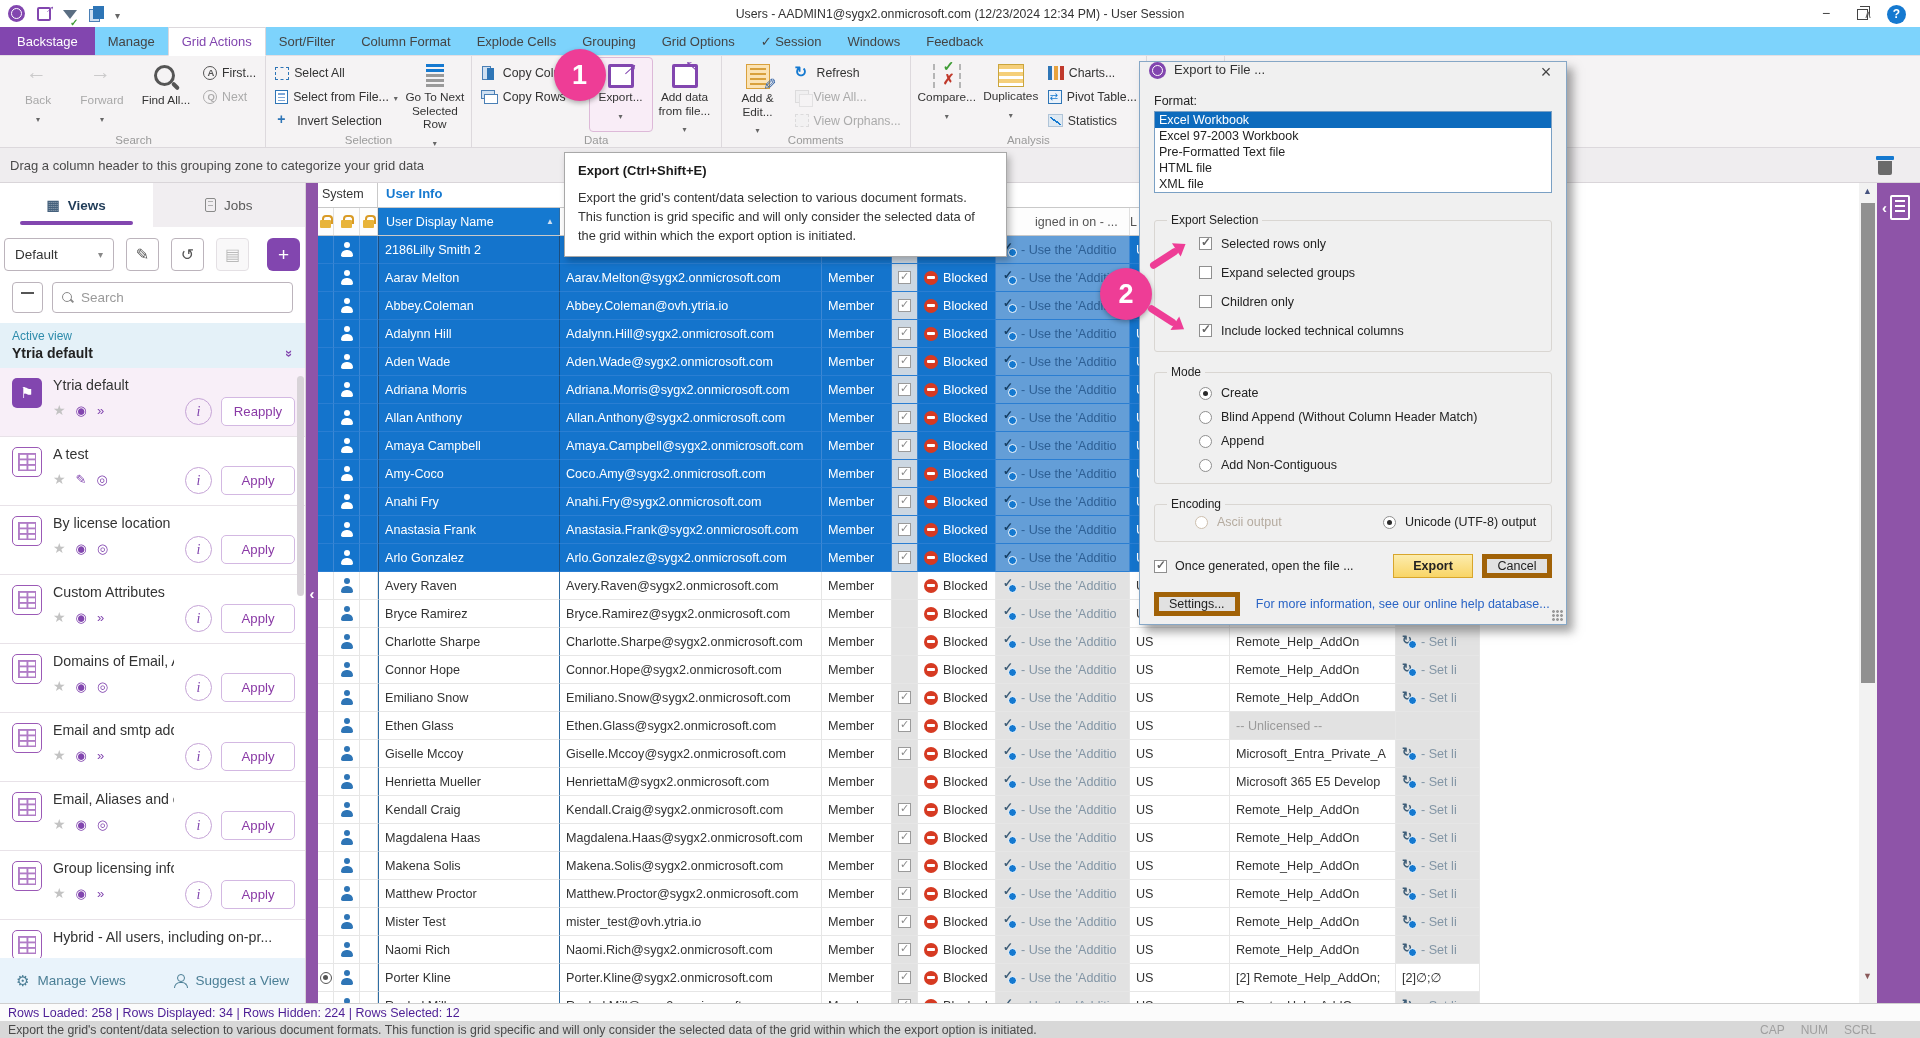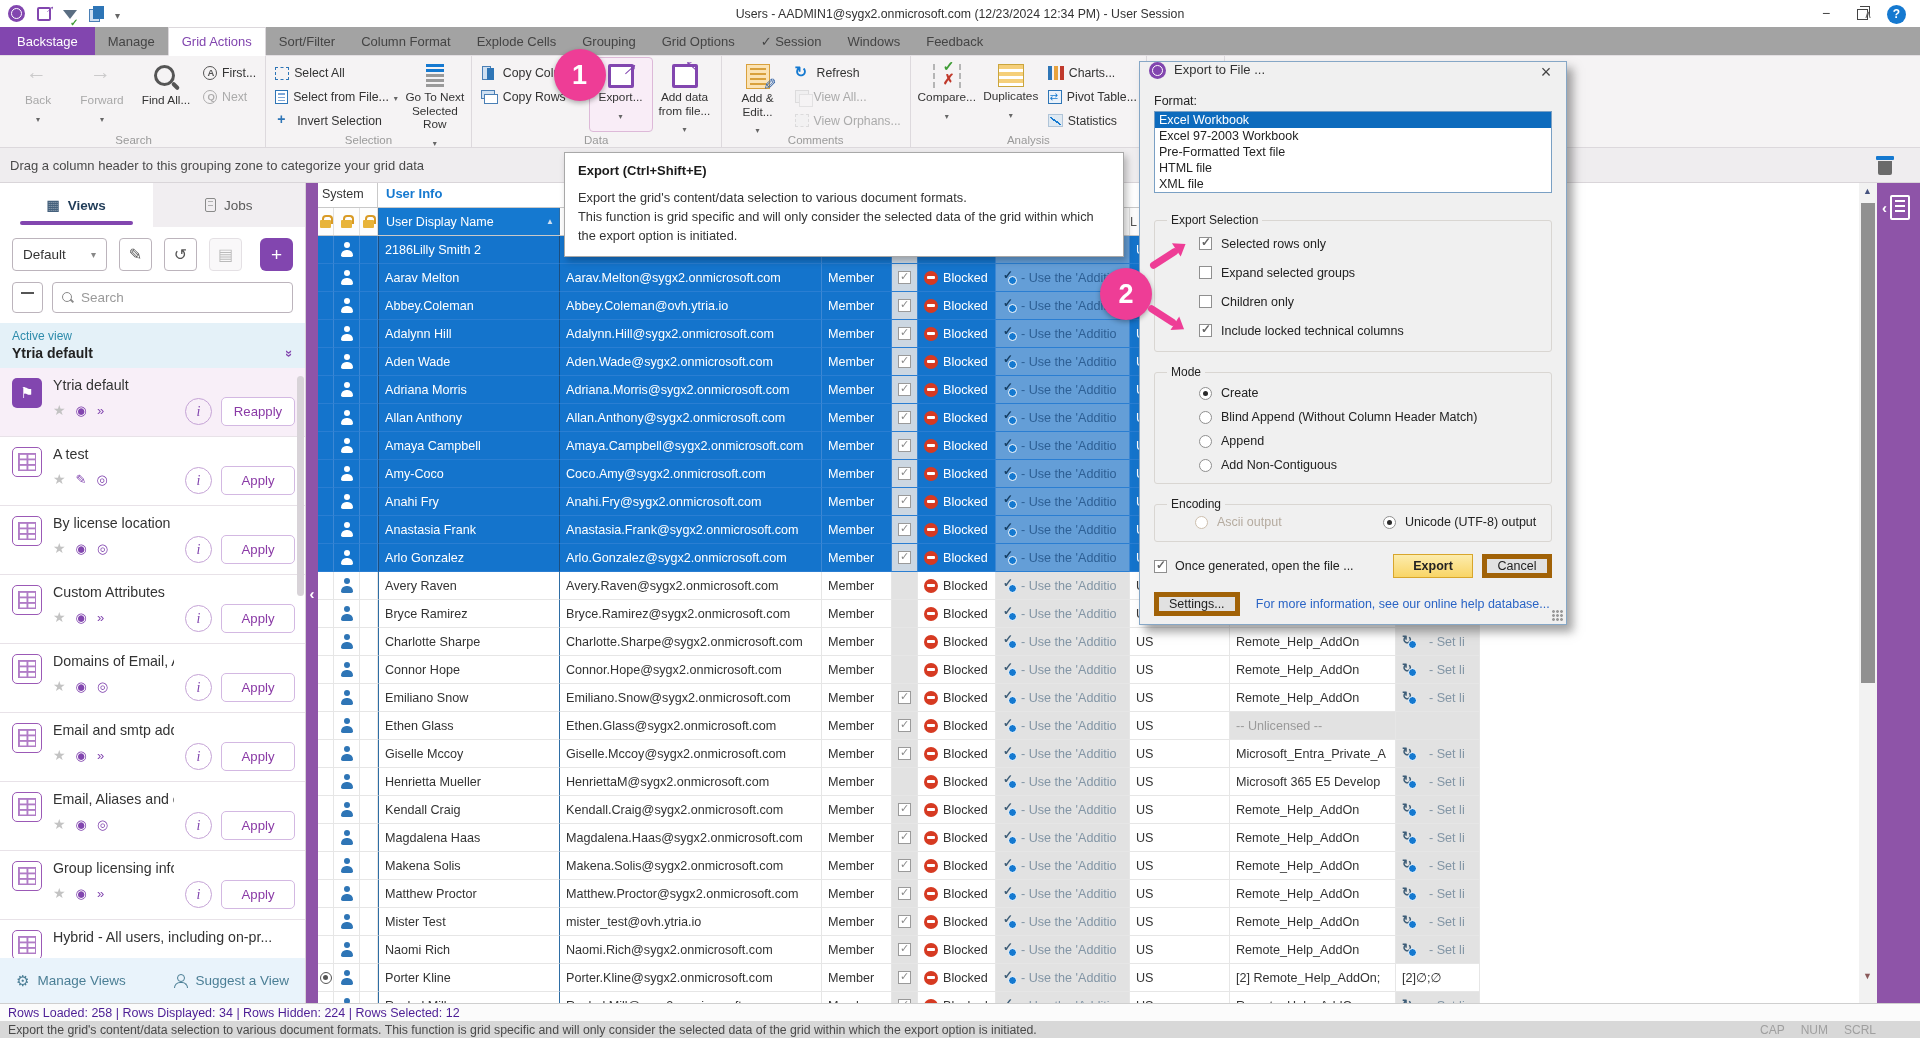--- a/index.html
+++ b/index.html
@@ -23,21 +23,21 @@
   .qa-more::before{content:"▾";color:#666;font-size:10px}
   .wtitle{position:absolute;left:0;right:0;text-align:center;font-size:12.3px;color:#333}
   .wctl{position:absolute;right:4px;top:1px;display:flex}
   .wbtn{width:36px;height:24px;text-align:center;color:#444;position:relative;font-size:14px;line-height:24px}
   .wb-minimize::before{content:"−"}
   .wb-restore::before{content:"";position:absolute;left:13px;top:8px;width:9px;height:9px;border:1.2px solid #444;background:#fff}
   .wb-restore::after{content:"";position:absolute;left:16px;top:5px;width:9px;height:9px;border:1.2px solid #444;border-left:none;border-bottom:none}
   .wb-close::before{content:"×";font-size:17px}
 
   
-  .tabsrow{display:flex;background:#a3a3a3;height:29px;border-bottom:1px solid #e3dfe3;position:relative}
+  .tabsrow{display:flex;background:#7dd3fc;height:29px;border-bottom:1px solid #e3dfe3;position:relative}
   .tab{padding:0 13px;display:flex;align-items:center;font-size:13px;color:#444;white-space:nowrap}
   .tab.backstage{background:#8246af;color:#fff;padding:0 17px;font-size:13px}
   .tab.active{color:#8246af;border:1px solid #dcd8dc;border-bottom:1px solid #fff;margin-bottom:-1px;background:#fff}
   .tab.checked .tlab::before{content:"✓ "}
   .rib-collapse{position:absolute;right:48px;top:8px;color:#666;font-size:11px}
   .rib-help{position:absolute;right:14px;top:5px;width:19px;height:19px;border-radius:50%;background:#1579d0;color:#fff;font-size:12px;font-weight:bold;text-align:center;line-height:19px}
 
   
   .ribbon{display:flex;background:#f5f3f4;border-bottom:1px solid #dcd8dc;height:92px;padding-left:2px;overflow:visible}
   .rgroup{display:flex;position:relative;padding:2px 5px 16px;border-right:1px solid #ddd9dd;gap:2px;flex:none}
@@ -111,21 +111,21 @@
 
   
   .sidebar{width:306px;background:#fff;display:flex;flex-direction:column;border-right:1px solid #d8d2d8}
   .sb-tabs{display:flex;height:44px;background:#f1eef1;flex:none}
   .sb-tab{flex:1;display:flex;align-items:center;justify-content:center;gap:8px;font-size:13.5px;color:#5a5a5a;position:relative}
   .sb-tab.active{background:#fff;color:#1f3b57;font-weight:bold}
   .sb-tab.active::after{content:"";position:absolute;left:20px;right:20px;bottom:2px;height:4px;background:#8246af;border-radius:2px}
   .v-ic{color:#44607c;font-size:14px}
   .j-ic{width:11px;height:14px;border:1.5px solid #8a8a8a;border-radius:2px;position:relative}
   .j-ic::before{content:"";position:absolute;inset:2px;background:repeating-linear-gradient(to bottom,#b0b0b0 0 1.5px,transparent 1.5px 4px)}
-  .sb-controls{display:flex;gap:12px;padding:11px 12px 5px;align-items:center;flex:none}
+  .sb-controls{display:flex;gap:12px;padding:11px 4px 5px;align-items:center;flex:none}
   .sb-select{width:110px;height:33px;border:1px solid #bcb4bc;border-radius:4px;background:#fff;display:flex;align-items:center;justify-content:space-between;padding:0 10px;font-size:13.5px;color:#333}
   .sb-select .car{color:#888;font-size:10px}
   .icobtn{width:33px;height:33px;border:1px solid #bcb4bc;border-radius:4px;background:#fff;display:flex;align-items:center;justify-content:center;color:#555;font-size:16px;flex:none}
   .icobtn.dis{opacity:.4;background:#f2f0f2}
   .plusbtn{width:33px;height:33px;border-radius:6px;background:#8246af;color:#fff;display:flex;align-items:center;justify-content:center;font-size:19px;flex:none;margin-left:6px}
   .sb-search{display:flex;gap:9px;padding:6px 12px 10px;flex:none}
   .filterbtn{width:31px;height:31px;border:1px solid #bcb4bc;border-radius:4px;background:#fff;position:relative;flex:none}
   .filterbtn::before{content:"";position:absolute;left:8px;top:9px;width:13px;height:2px;background:#555;box-shadow:2px 5px 0 -1px #555,4px 10px 0 -2px #555}
   .searchbox{flex:1;height:31px;border:1px solid #bcb4bc;border-radius:4px;background:#fff;display:flex;align-items:center;padding:0 9px;gap:7px}
   .mini-mag{width:12px;height:12px;position:relative;flex:none}
@@ -175,21 +175,21 @@
   .lock{width:11px;height:13px;position:relative;margin:auto}
   .lock::before{content:"";position:absolute;top:0;left:2px;width:7px;height:7px;border:2px solid #d99b26;border-bottom:none;border-radius:4px 4px 0 0}
   .lock::after{content:"";position:absolute;bottom:0;left:0;width:11px;height:8px;background:#e8b43a;border-radius:1px}
   .grows{height:767px;overflow:hidden}
   .grow{height:28px;background:#fff}
   .grow .c{display:flex;align-items:center;overflow:hidden;white-space:nowrap;border-right:1px solid #e6e6e6;border-bottom:1px solid #e6e6e6;font-size:12.6px;color:#333;padding:0 6px}
   .grow .rowhead,.grow .icell,.grow .spc{justify-content:center;padding:0}
   .grow .name{border-left:1px solid #2e6da4;border-right:1px solid #2e6da4}
   .grow .cbc{background:#e2e2e2;justify-content:center}
   .grow .signin{background:#e2e2e2;color:#8295a5;gap:5px}
-  .grow .setli{background:#e2e2e2;color:#8295a5;gap:13px}
+  .grow .setli{background:#e2e2e2;color:#8295a5;gap:5px}
   .grow .setli.dark{background:#fff;color:#333}
   .grow .lic.muted{background:#e2e2e2;color:#9a9a9a}
   .grow.sel{background:#1474cc}
   .grow.sel .c{color:#fff;border-right-color:#3c87d4;border-bottom-color:#2a7ed2}
   .grow.sel .name{border-left-color:#1b4e80;border-right-color:#1b4e80}
   .grow.sel .cbc{background:#ccd7e2}
   .grow.sel .signin{background:#649ed7;color:#2d5f94}
   .person{width:15px;height:15px;position:relative;--pc:#2e75b6}
   .grow.sel .person{--pc:#fff}
   .person::before{content:"";position:absolute;top:0;left:4.5px;width:6px;height:6px;border-radius:50%;background:var(--pc)}
@@ -218,21 +218,21 @@
   .rp-ic{width:20px;height:25px;border:2px solid #fff;border-radius:2px;position:relative}
   .rp-ic::before{content:"";position:absolute;inset:3px;background:repeating-linear-gradient(to bottom,#fff 0 2px,transparent 2px 5px)}
 
   
   .status1{height:18px;background:#fbfbfb;border-top:1px solid #cfcfcf;font-size:12.5px;color:#4c1d95;display:flex;align-items:center;padding:0 8px}
   .status2{height:17px;background:#d8d8d8;font-size:12.3px;color:#4a4a4a;display:flex;align-items:center;justify-content:space-between;padding:0 8px}
   .status2 .msg{white-space:nowrap;overflow:hidden}
   .keys{display:flex;gap:16px;margin-right:36px;color:#9f9f9f;font-size:12px;flex:none}
 
   
-  .tooltip{position:absolute;left:564px;top:152px;width:560px;background:#fff;border:1px solid #a8a8a8;box-shadow:3px 4px 7px rgba(0,0,0,.25);padding:10px 13px;z-index:50}
+  .tooltip{position:absolute;left:564px;top:152px;width:443px;background:#fff;border:1px solid #a8a8a8;box-shadow:3px 4px 7px rgba(0,0,0,.25);padding:10px 13px;z-index:50}
   .tt-title{font-weight:bold;font-size:13px;color:#1a1a1a;margin-bottom:10px}
   .tt-body{font-size:12.8px;color:#333;line-height:1.5;white-space:pre-line}
 
   
   .dialog{position:absolute;left:1139px;top:61px;width:428px;height:564px;background:#f0f0f0;border:1px solid #86a7c6;box-shadow:6px 7px 9px rgba(90,90,90,.55);z-index:60}
   .dialog::after{content:"";position:absolute;right:3px;bottom:3px;width:11px;height:11px;background:radial-gradient(circle at 1.5px 1.5px,#9a9a9a 1.2px,transparent 1.6px) 0 0/4px 4px}
   .dlg-title{height:30px;display:flex;align-items:flex-start;padding:0 9px;gap:8px;font-size:13px;color:#333}
   .dlg-ico{width:17px;height:17px;border-radius:50%;background:#8246af;position:relative;flex:none}
   .dlg-ico::before{content:"";position:absolute;inset:3px;border:1.5px solid #fff;border-radius:50%}
   .dlg-close{margin-left:auto;font-size:18px;color:#444;width:22px;text-align:center}

